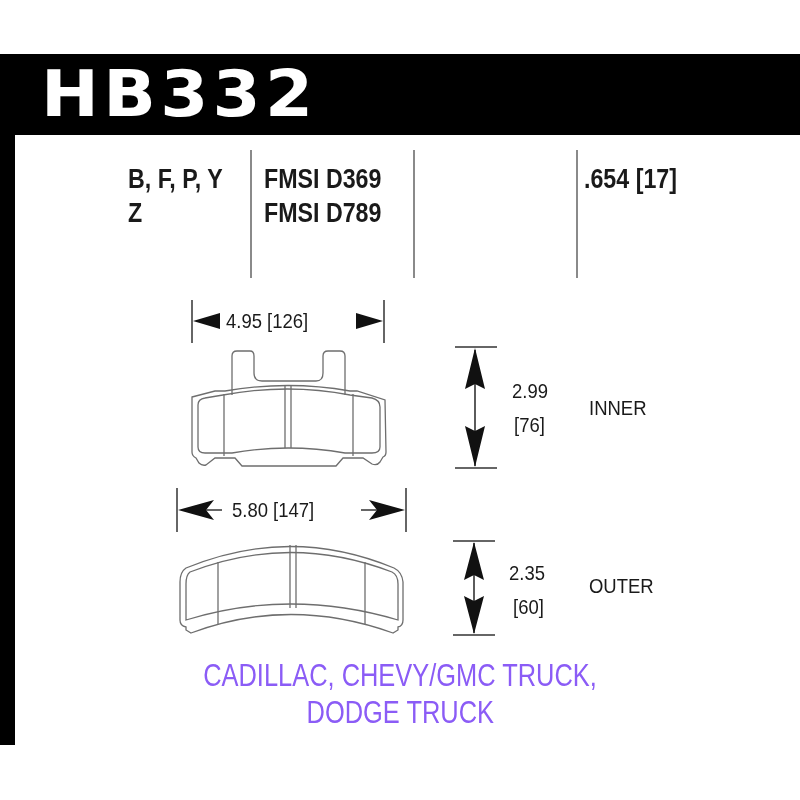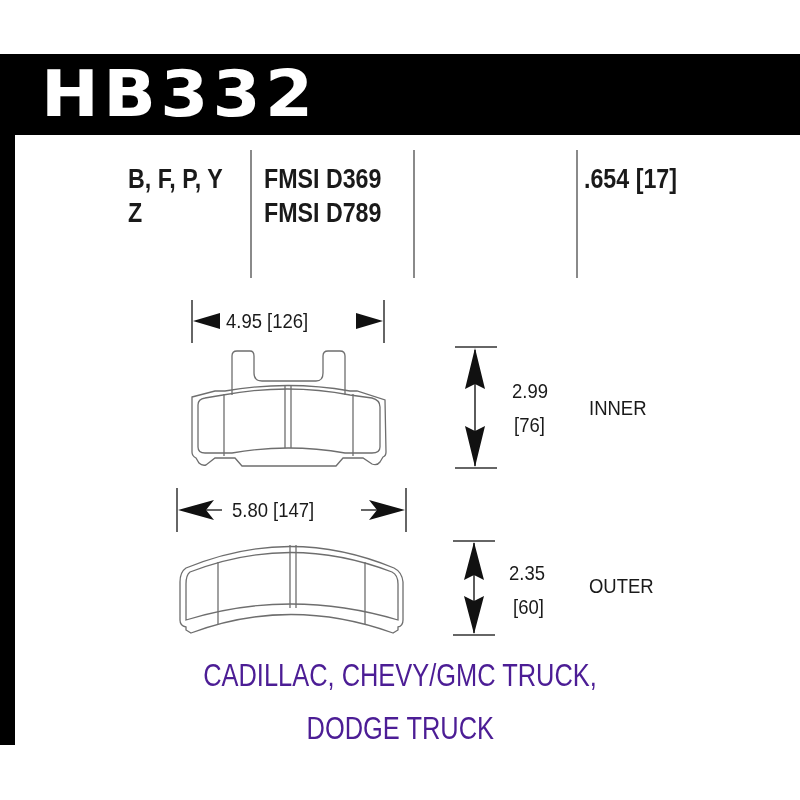--- a/index.html
+++ b/index.html
@@ -46,21 +46,21 @@
     .label-text {
       position: absolute;
       font-family: "Liberation Sans", sans-serif;
       font-size: 21px; line-height: 24px; color: #1a1a1a;
       transform: scaleX(0.88); transform-origin: left top;
       white-space: nowrap;
     }
     .vehicles {
       position: absolute; left: 0; width: 800px; text-align: center;
       font-family: "Liberation Sans", sans-serif;
-      font-size: 31px; line-height: 38px; color: #4c1d95;
+      font-size: 31px; line-height: 38px; color: #8b5cf6;
     }
     .vehicles span { display: inline-block; transform: scaleX(0.82); }
     svg.drawing { position: absolute; left: 0; top: 0; }
   </style>
 </head>
 <body>
 
 <div class="header-band"></div>
 <div class="left-bar"></div>
 <div class="part-number">HB332</div>
@@ -135,13 +135,13 @@
 <div class="dim-text" style="left:512px; top:379px;">2.99</div>
 <div class="dim-text" style="left:514px; top:413px;">[76]</div>
 <div class="label-text" style="left:589px; top:396px;">INNER</div>
 
 <div class="dim-text" style="left:232px; top:498px;">5.80 [147]</div>
 <div class="dim-text" style="left:509px; top:561px;">2.35</div>
 <div class="dim-text" style="left:513px; top:595px;">[60]</div>
 <div class="label-text" style="left:589px; top:574px;">OUTER</div>
 
 <div class="vehicles" style="top:657px;"><span>CADILLAC, CHEVY/GMC TRUCK,</span></div>
-<div class="vehicles" style="top:710px;"><span>DODGE TRUCK</span></div>
+<div class="vehicles" style="top:694px;"><span>DODGE TRUCK</span></div>
 
 </body></html>

